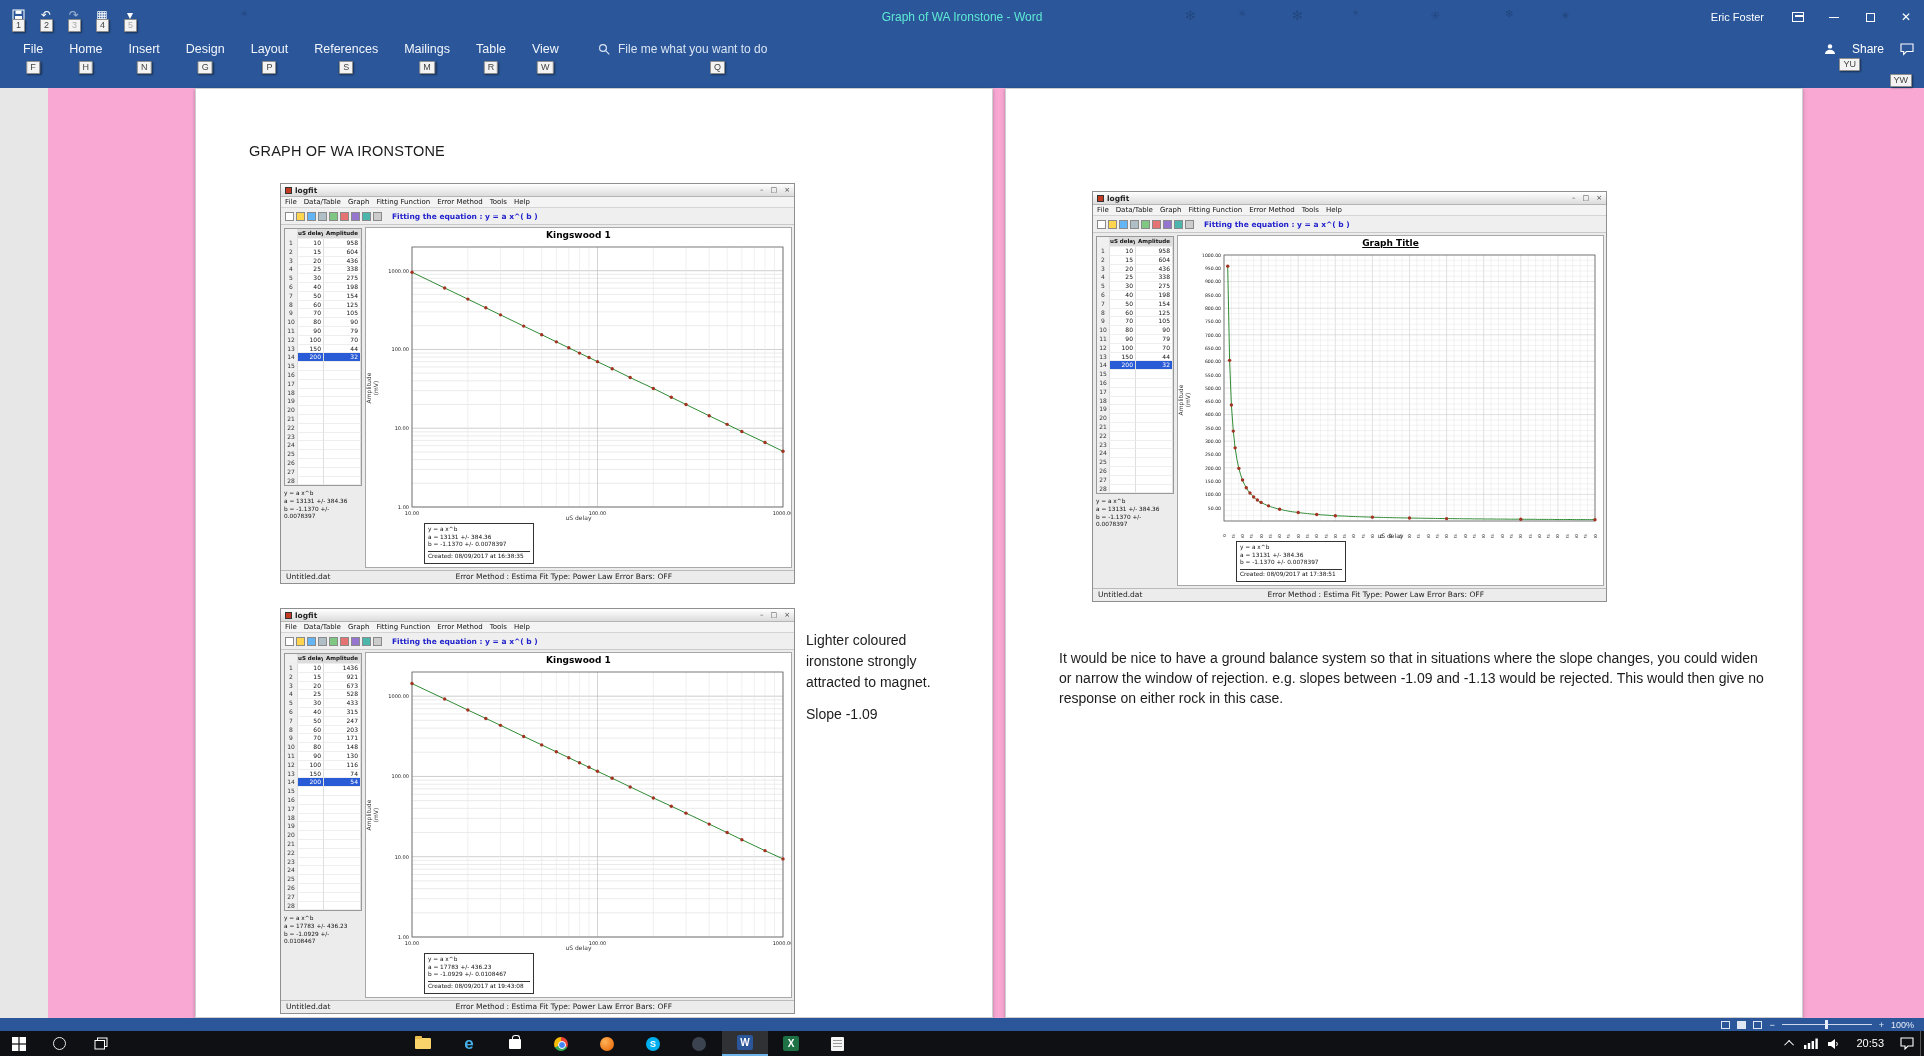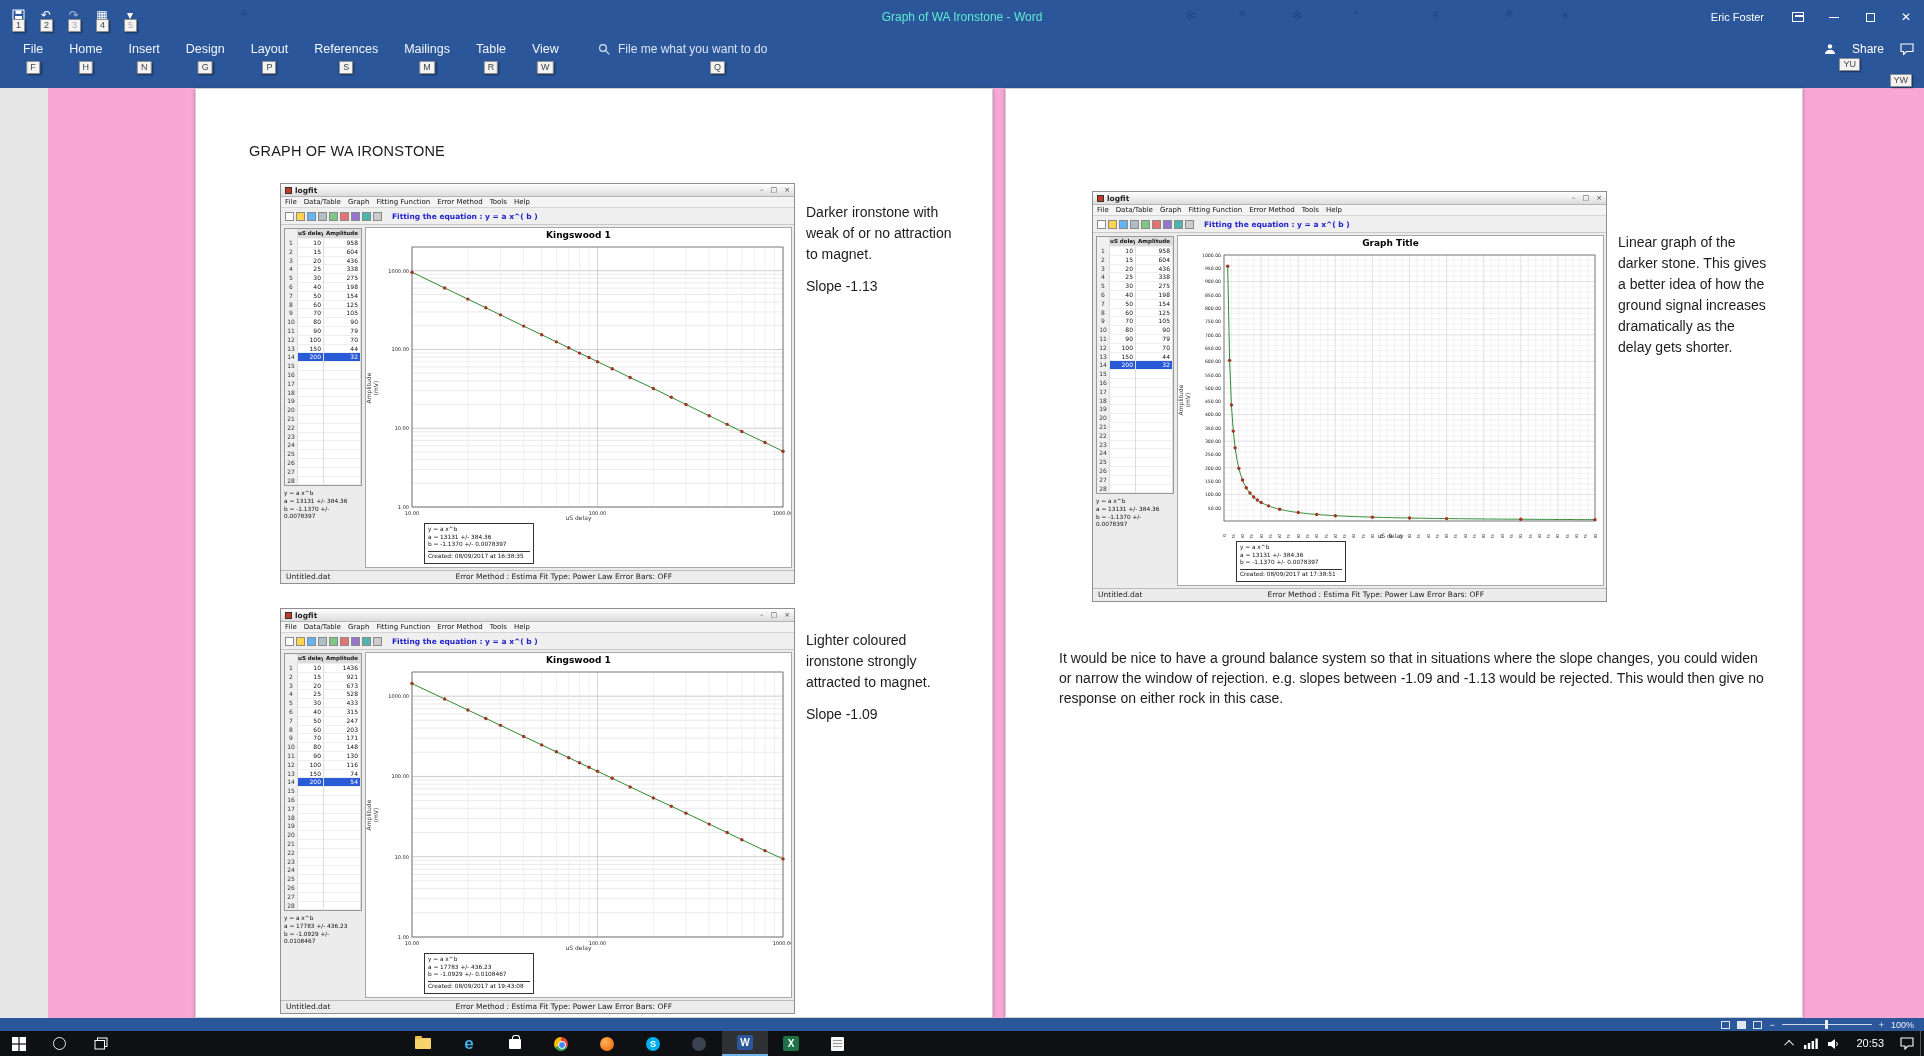--- a/index.html
+++ b/index.html
@@ -467,24 +467,20 @@
               <div>b = -1.1370 +/- 0.0078397</div>
               <div class="aw-created">Created: 08/09/2017 at 16:38:35</div>
             </div>
           </div>
         </div>
         <div class="aw-status">
           <span class="aw-sfile">Untitled.dat</span>
           <span class="aw-sinfo">Error Method : Estima Fit Type: Power Law Error Bars: OFF</span>
         </div>
       </div>
-    <div class="doc-text" style="left:610px;top:113px;width:152px">
-      <div>Darker ironstone with weak of or no attraction to magnet.</div>
-      <div style="margin-top:11px">Slope -1.13</div>
-    </div>
     <div class="figmount figure" id="fig2" style="left:84px;top:519px;width:515px;height:406px">
         <div class="aw-title">
           <span class="aw-ticon"></span>
           <span class="aw-ttext">logfit</span>
           <span class="aw-wb">–</span>
           <span class="aw-wb">□</span>
           <span class="aw-wb">×</span>
         </div>
         <div class="aw-menu">
           <span class="aw-mitem">File</span>
@@ -944,21 +940,21 @@
                 <span class="aw-td cy"></span>
               </div>
             </div>
             <div class="aw-tableres">
               <div>y = a x^b</div>
               <div>a = 13131 +/- 384.36</div>
               <div>b = -1.1370 +/- 0.0078397</div>
             </div>
           </div>
           <div class="aw-plot">
-            <div class="aw-ptitle" style="">Graph Title</div>
+            <div class="aw-ptitle" style="text-decoration: underline;">Graph Title</div>
             <div class="aw-ylabel">Amplitude (mV)</div>
             <svg class="aw-svg" width="425" height="288">
               <line x1="46" y1="5" x2="46" y2="271" stroke="#c2c2c2" stroke-width="0.5"></line>
               <line x1="53.42" y1="5" x2="53.42" y2="271" stroke="#e4e4e4" stroke-width="0.5"></line>
               <line x1="60.84" y1="5" x2="60.84" y2="271" stroke="#e4e4e4" stroke-width="0.5"></line>
               <line x1="68.26" y1="5" x2="68.26" y2="271" stroke="#e4e4e4" stroke-width="0.5"></line>
               <line x1="75.68" y1="5" x2="75.68" y2="271" stroke="#e4e4e4" stroke-width="0.5"></line>
               <line x1="83.1" y1="5" x2="83.1" y2="271" stroke="#c2c2c2" stroke-width="0.5"></line>
               <line x1="90.52000000000001" y1="5" x2="90.52000000000001" y2="271" stroke="#e4e4e4" stroke-width="0.5"></line>
               <line x1="97.94" y1="5" x2="97.94" y2="271" stroke="#e4e4e4" stroke-width="0.5"></line>
@@ -1149,21 +1145,20 @@
               <div>b = -1.1370 +/- 0.0078397</div>
               <div class="aw-created">Created: 08/09/2017 at 17:38:51</div>
             </div>
           </div>
         </div>
         <div class="aw-status">
           <span class="aw-sfile">Untitled.dat</span>
           <span class="aw-sinfo">Error Method : Estima Fit Type: Power Law Error Bars: OFF</span>
         </div>
       </div>
-    <div class="doc-text" style="left:612px;top:143px;width:152px">Linear graph of the darker stone. This gives a better idea of how the ground signal increases dramatically as the delay gets shorter.</div>
     <div class="doc-text" style="left:53px;top:560px;width:706px;line-height:1.42">It would be nice to have a ground balance system so that in situations where the slope changes, you could widen or narrow the window of rejection. e.g.  slopes between -1.09 and -1.13 would be rejected. This would then give no response on either rock in this case.</div>
   </div>
 </div>
 
 <div id="wstatus">
   <span class="ws-left">Page 2 of 2</span>
   <div class="ws-right">
     <span class="ws-view"></span>
     <span class="ws-view" style="background:#dfe7f2"></span>
     <span class="ws-view"></span>

